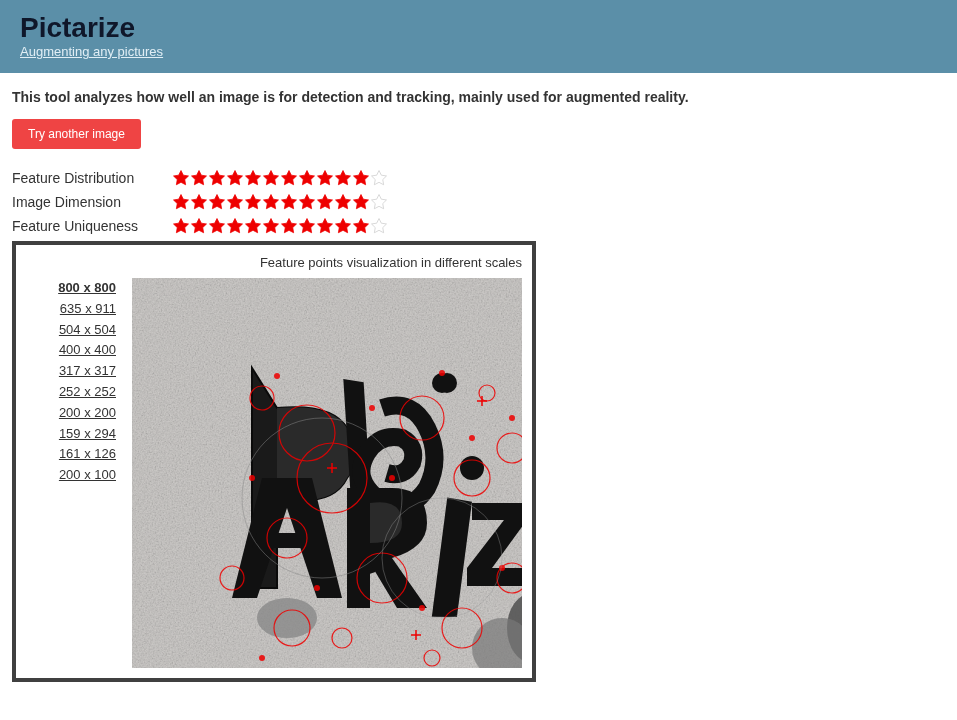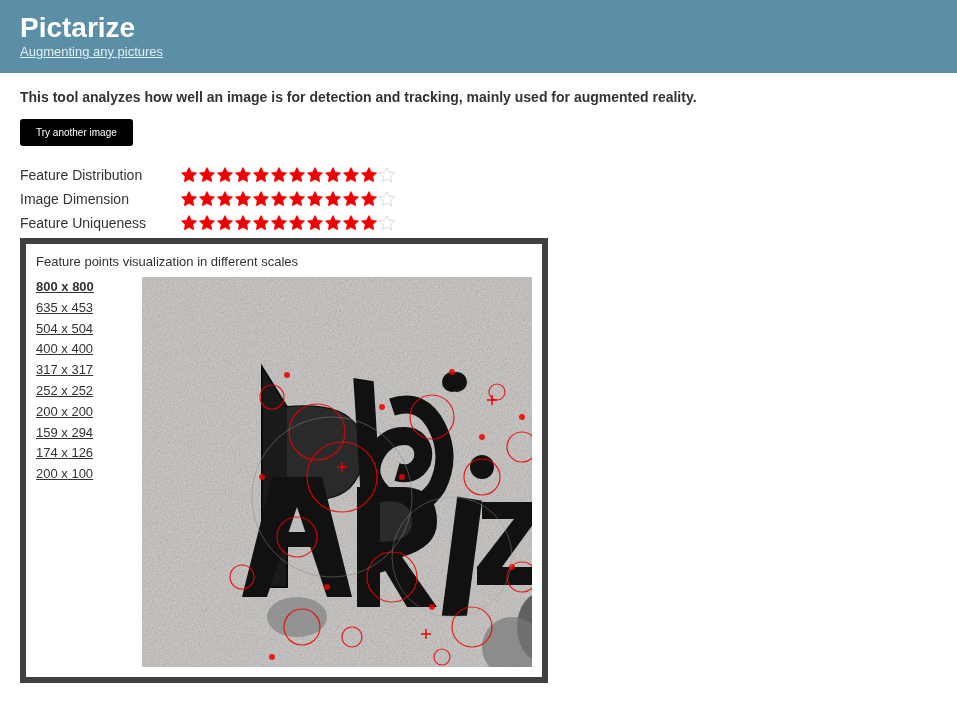--- a/index.html
+++ b/index.html
@@ -6,46 +6,46 @@
     body { font-family: Arial, sans-serif; font-size: 14px; background: #fff; color: #333; }
 
     
     #header {
       background: #5b8fa8;
       padding: 12px 20px 14px 20px;
     }
     #header .logo-title {
       font-size: 28px;
       font-weight: bold;
-      color: #ffffff;
+      color: #0f172a;
       font-family: Arial, sans-serif;
     }
     #header .logo-subtitle {
       font-size: 13px;
       color: #e0eef5;
       text-decoration: underline;
     }
 
     
     #main {
-      padding: 16px 20px;
+      padding: 16px 12px;
     }
 
     #description {
       font-size: 14px;
       font-weight: bold;
       margin-bottom: 14px;
     }
 
     #try-button {
-      background: #000000;
+      background: #ef4444;
       color: #fff;
       border: none;
       padding: 8px 16px;
-      font-size: 10px;
+      font-size: 12px;
       cursor: pointer;
       border-radius: 3px;
       margin-bottom: 20px;
     }
 
     
     .ratings-table {
       margin-bottom: 2px;
     }
     .rating-row {
@@ -57,24 +57,25 @@
       width: 160px;
       font-size: 14px;
     }
     .stars {
       display: flex;
       align-items: center;
     }
 
     
     #viz-box {
-      border: 6px solid #404040;
+      border: 4px solid #404040;
       padding: 10px;
       display: inline-block;
       min-width: 520px;
+      text-align: right;
     }
     #viz-title {
       font-size: 13px;
       margin-bottom: 8px;
     }
     #viz-content {
       display: flex;
       gap: 16px;
     }
     #scale-list {
@@ -249,28 +250,28 @@
         </div>
     </div>
   </div>
 
   
   <div id="viz-box">
     <div id="viz-title">Feature points visualization in different scales</div>
     <div id="viz-content">
       <ul id="scale-list">
           <li class="active">800 x 800</li>
-          <li>635 x 453</li>
+          <li>635 x 911</li>
           <li>504 x 504</li>
           <li>400 x 400</li>
           <li>317 x 317</li>
           <li>252 x 252</li>
           <li>200 x 200</li>
           <li>159 x 294</li>
-          <li>174 x 126</li>
+          <li>161 x 126</li>
           <li>200 x 100</li>
         </ul>
       <div id="viz-image-container">
         <svg id="canvas-img" viewBox="0 0 390 390" xmlns="http://www.w3.org/2000/svg">
 
           <rect width="390" height="390" fill="#c8c8c8"></rect>
 
           <filter id="noise">
             <feTurbulence type="fractalNoise" baseFrequency="0.65" numOctaves="3" stitchTiles="stitch"></feTurbulence>
             <feColorMatrix type="saturate" values="0"></feColorMatrix>

